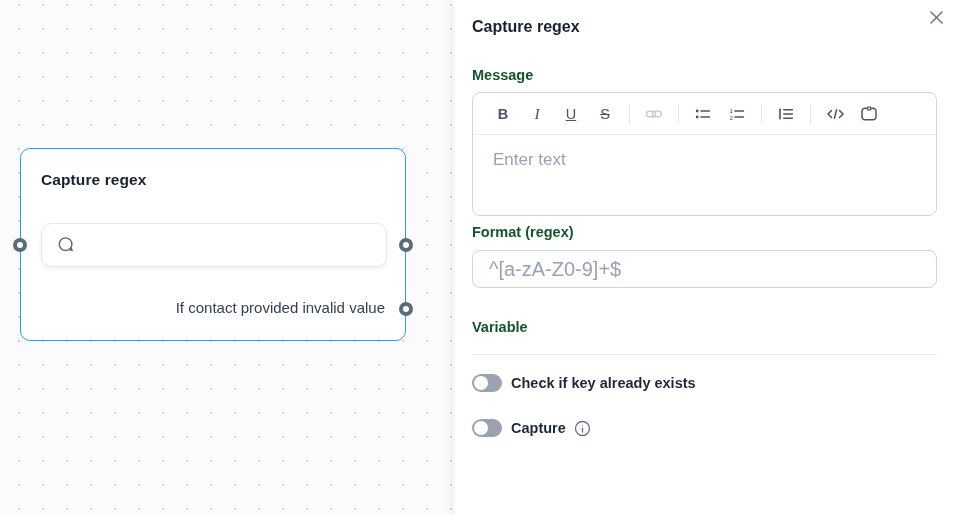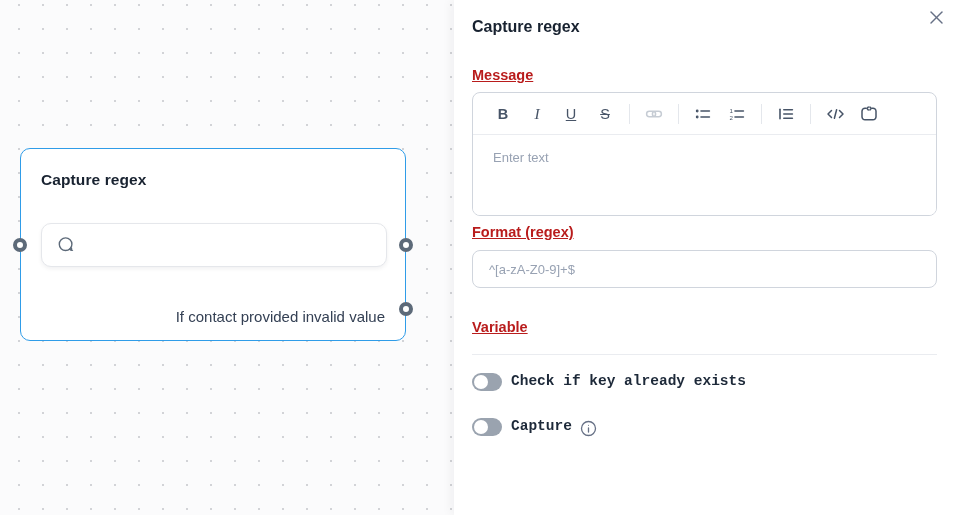--- a/index.html
+++ b/index.html
@@ -22,68 +22,68 @@
     font-size:15.5px; font-weight:700; color:#182230; letter-spacing:.1px;
   }
   .node-msgbox {
     position:absolute; left:20px; top:74px; width:346px; height:44px;
     background:#fff; border:1px solid #e5e7eb; border-radius:10px;
     box-shadow:0 2px 4px rgba(16,24,40,.06);
     display:flex; align-items:center; padding-left:14px;
   }
   .node-caption {
     position:absolute; right:20px; top:150px;
-    font-size:15px; color:#344054;margin-top:9px;
+    font-size:15px; color:#344054;
   }
   .handle {
     position:absolute; width:14px; height:14px; border-radius:50%;
     background:#ffffff; border:4px solid #5d6a79;
   }
   .handle.h-left   { left:13px;  top:238px; }
   .handle.h-right1 { left:399px; top:238px; }
   .handle.h-right2 { left:399px; top:302px; }
 
   
   .panel {
     position:absolute; left:454px; top:0; width:502px; height:515px;
     background:#ffffff; padding:0 19px 0 18px;
     box-shadow:-3px 0 10px rgba(16,24,40,.05);
   }
   .panel-title { margin-top:18px; font-size:16px; font-weight:700; color:#182230; }
   .close-btn { position:absolute; top:8px; right:11px; width:18px; height:18px; cursor:pointer; display:flex; align-items:center; justify-content:center; }
 
-  .field-label { margin-top:31px; font-size:14.5px; font-weight:600; color:#b91c1c; height:18px;text-decoration:underline; }
+  .field-label { margin-top:31px; font-size:14.5px; font-weight:600; color:#14532d; height:18px; }
   .field-label.fl2 { margin-top:8px; }
   .field-label.fl3 { }
 
   .editor { margin-top:7px; height:124px; border:1px solid #d0d5dd; border-radius:8px; background:#fff; overflow:hidden; }
   .toolbar { height:42px; border-bottom:1px solid #eaecf0; display:flex; align-items:center; padding-left:20px; }
   .tb-btn { width:20px; height:20px; margin-right:14px; display:flex; align-items:center; justify-content:center;
             color:#475467; font-size:14.5px; cursor:pointer; background:none; border:none; }
   .tb-btn.b { font-weight:700; }
   .tb-btn.i { font-family:"Liberation Serif", serif; font-style:italic; font-size:15.5px; }
   .tb-btn.u { text-decoration:underline; }
   .tb-btn.s { text-decoration:line-through; }
   .tb-sep { width:1px; height:20px; background:#e4e7ec; margin-right:14px; }
   .editor textarea {
     width:100%; height:80px; border:none; outline:none; resize:none;
-    padding:15px 20px; font-family:"Liberation Sans", sans-serif; font-size:13px; color:#344054;
+    padding:15px 20px; font-family:"Liberation Sans", sans-serif; font-size:17px; color:#344054;
   }
   .editor textarea::placeholder { color:#98a2b3; }
 
   .text-input {
     margin-top:8px; width:100%; height:38px;
     border:1px solid #d0d5dd; border-radius:8px; outline:none;
-    padding:0 16px; font-family:"Liberation Sans", sans-serif; font-size:13px; color:#344054; background:#fff;
+    padding:0 16px; font-family:"Liberation Sans", sans-serif; font-size:20px; color:#344054; background:#fff;
   }
   .text-input::placeholder { color:#98a2b3; }
 
   .divider { margin-top:17px; height:1px; background:#eaecf0; }
 
-  .toggle-row { display:flex; height:20px;font-family:Liberation Mono, monospace; }
+  .toggle-row { display:flex; align-items:center; height:20px; }
   .toggle-row.t1 { margin-top:18px; }
   .toggle-row.t2 { margin-top:25px; }
   .toggle {
     position:relative; width:30px; height:18px; border-radius:9px; background:#9aa3af; cursor:pointer; flex:0 0 auto;
   }
   .toggle .knob {
     position:absolute; left:2px; top:2px; width:14px; height:14px; border-radius:50%; background:#ffffff;
   }
   .toggle-label { margin-left:9px; font-size:14.5px; font-weight:600; color:#1d2939; }
   .info-wrap { margin-left:8px; display:flex; align-items:center; }

